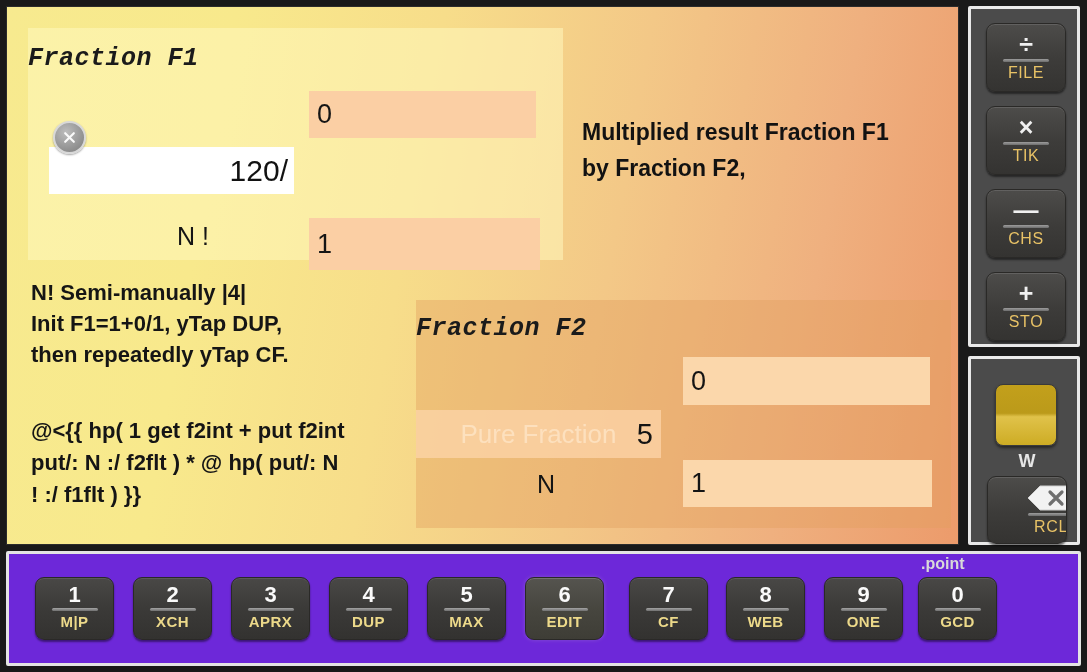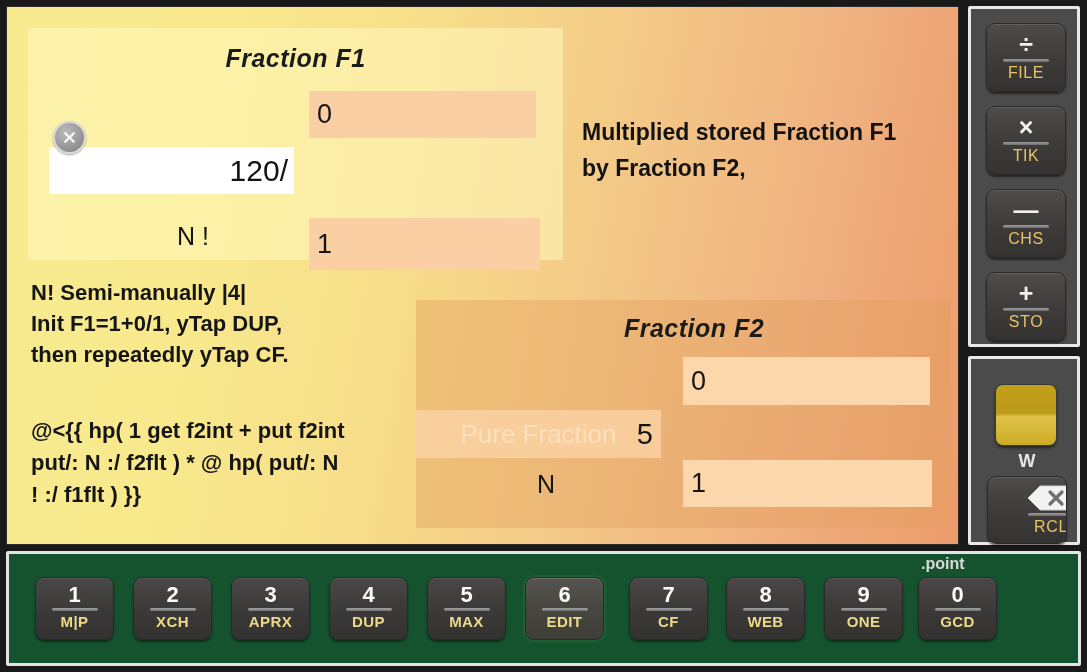--- a/index.html
+++ b/index.html
@@ -32,22 +32,22 @@
     position: absolute;
     left: 21px; top: 21px;
     width: 535px; height: 232px;
     background: rgba(255,248,190,0.55);
   }
   .panel-title {
     font-style: italic;
     font-weight: bold;
     font-size: 25px;
     color: #1b1b1b;
-    text-align: center;
     letter-spacing: 0.5px;
+    font-family: Liberation Mono, monospace;
   }
   #f1-title { position: absolute; left: 0; top: 16px; width: 100%; }
 
   
   #f1-num-field {
     position: absolute;
     left: 281px; top: 63px;
     width: 227px; height: 47px;
     background: #fbcfa4;
     color: #151515;
@@ -133,21 +133,21 @@
   }
   #instructions div, #code-block div { white-space: pre-wrap; }
 
   
   #f2-panel {
     position: absolute;
     left: 409px; top: 293px;
     width: 535px; height: 228px;
     background: rgba(226,160,96,0.42);
   }
-  #f2-title { position: absolute; left: 0; top: 14px; width: 100%; padding-left: 21px; }
+  #f2-title { position: absolute; left: 0; top: 14px; width: 100%; }
 
   #f2-num-field {
     position: absolute;
     left: 267px; top: 57px;
     width: 247px; height: 48px;
     background: #fbd7ab;
     color: #141414;
     font-size: 27px;
     display: flex; align-items: center;
     padding-left: 8px;
@@ -264,21 +264,21 @@
     position: relative;
     display: flex; align-items: center; justify-content: center;
   }
   .bksp svg { width: 50px; height: 26px; }
 
   
   #keypad {
     position: absolute;
     left: 6px; top: 551px;
     width: 1075px; height: 115px;
-    background: #14532d;
+    background: #6d28d9;
     border: 3px solid #e4e4e4;
     border-radius: 2px;
   }
   .num-key {
     position: absolute;
     top: 23px;
     width: 79px; height: 63px;
     border-radius: 9px;
     background: linear-gradient(180deg, #494846 0%, #3b3a38 50%, #333230 100%);
     border: 1px solid #2a2927;
@@ -332,21 +332,21 @@
       <div id="f1-num-field">0</div>
 
       <div id="f1-int-field">120/</div>
 
       <div id="f1-den-label">N !</div>
 
       <div id="f1-den-field">1</div>
     </div>
 
     <div id="status-note">
-      <div>Multiplied stored Fraction F1</div>
+      <div>Multiplied result Fraction F1</div>
       <div>by Fraction F2,</div>
     </div>
 
     <div id="instructions">
       <div>N! Semi-manually |4|</div>
       <div>Init F1=1+0/1, yTap DUP,</div>
       <div>then repeatedly yTap CF.</div>
     </div>
 
     <div id="code-block">

